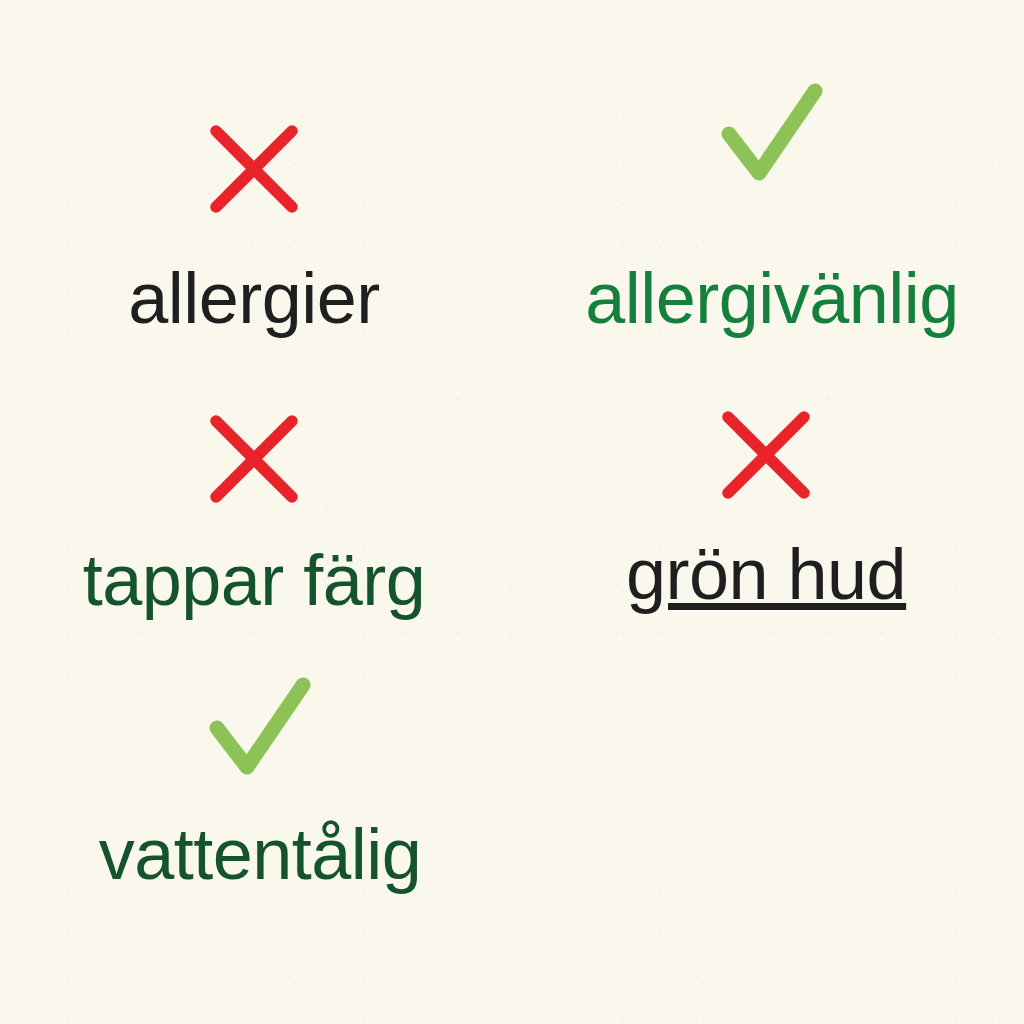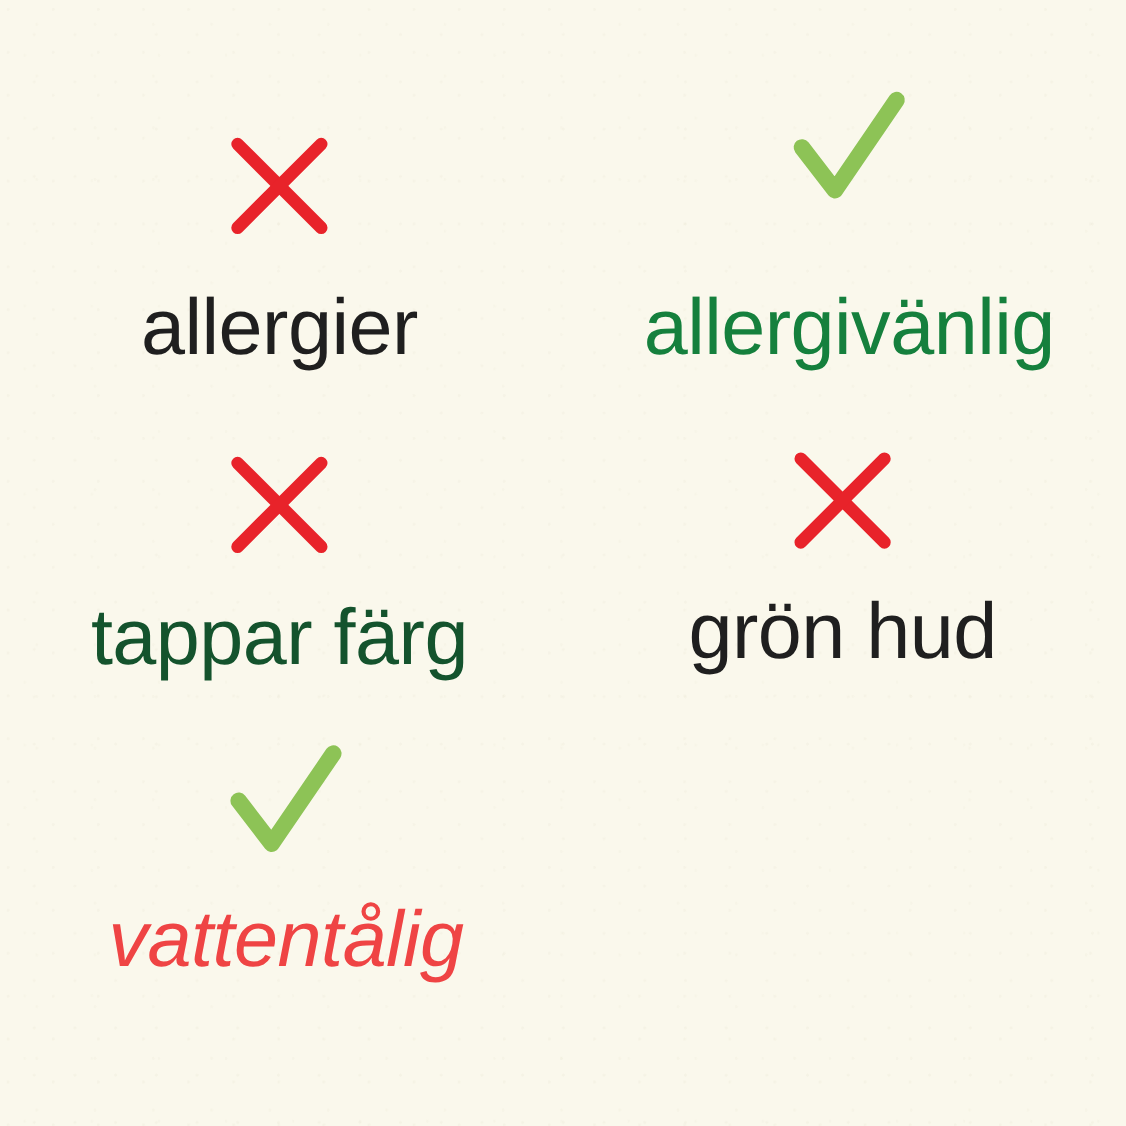--- a/index.html
+++ b/index.html
@@ -123,27 +123,27 @@
 
   <div class="cell col-neg row3">
     <span class="icon-wrap">
       <svg class="icon-cross" viewBox="0 0 94 94" xmlns="http://www.w3.org/2000/svg" aria-hidden="true">
         <g stroke="#e8232a" stroke-width="11.5" stroke-linecap="round" fill="none">
           <line x1="9" y1="9" x2="85" y2="85"></line>
           <line x1="85" y1="9" x2="9" y2="85"></line>
         </g>
       </svg>
     </span>
-    <span class="label" style="color: rgb(31, 31, 31);">grön hud</span>
+    <span class="label" style="color: rgb(31, 31, 31); text-decoration: underline;">grön hud</span>
   </div>
 
   <div class="cell col-pos row3">
     <span class="icon-wrap">
       <svg class="icon-check" viewBox="0 0 112 112" xmlns="http://www.w3.org/2000/svg" aria-hidden="true">
         <path d="M13 58 L43 97 L99 15" fill="none" stroke="#8dc356" stroke-width="15" stroke-linecap="round" stroke-linejoin="round"></path>
       </svg>
     </span>
-    <span class="label" style="color: #ef4444; font-style: italic;">vattentålig</span>
+    <span class="label" style="color: #14532d;">vattentålig</span>
   </div>
 
   <div class="spacer"></div>
 
 </div>
 
 </body></html>

